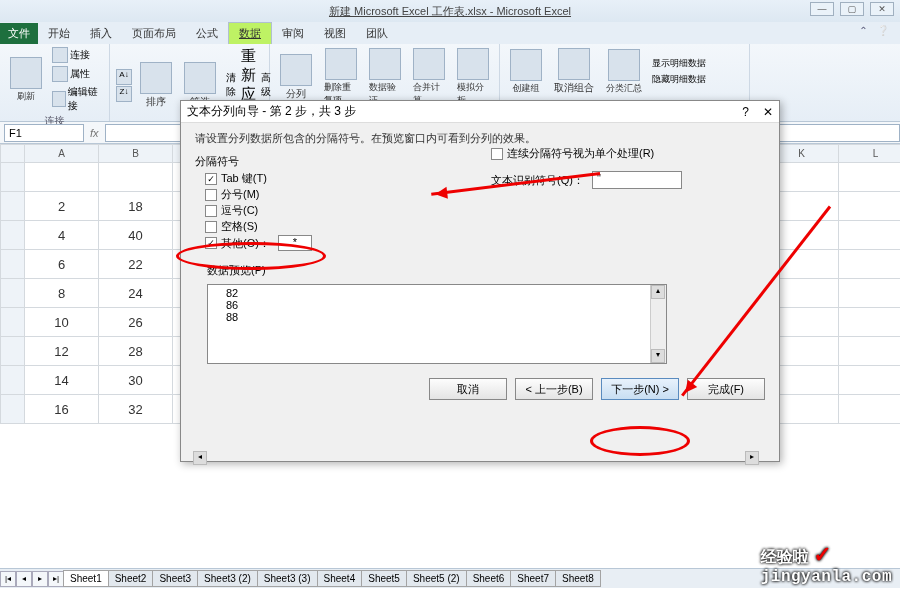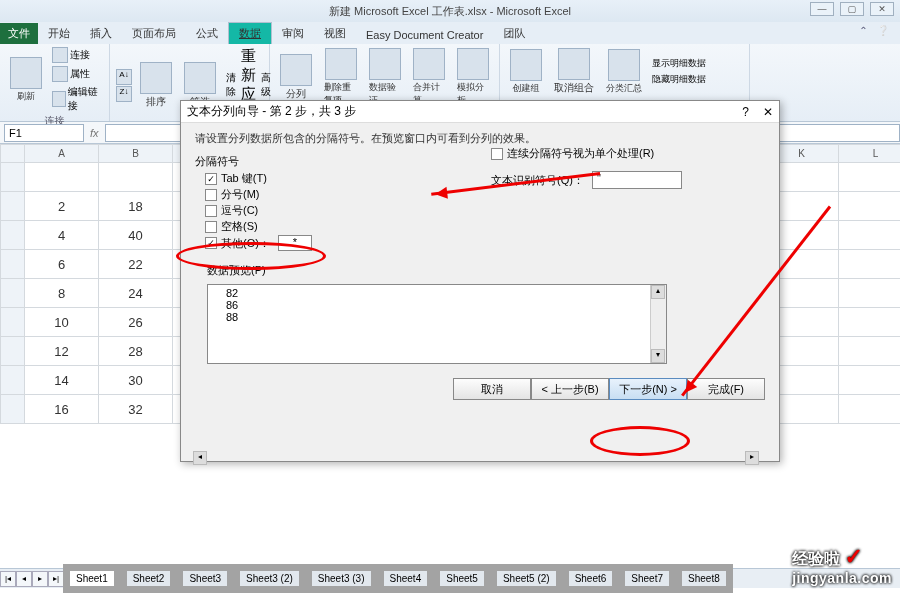--- a/index.html
+++ b/index.html
@@ -1,26 +1,26 @@
 <!DOCTYPE html>
 <html><head>
 <meta charset="utf-8">
 <style>
 * { margin: 0; padding: 0; box-sizing: border-box; font-family: "Microsoft YaHei", SimSun, Arial, sans-serif; }
 body { width: 900px; height: 600px; overflow: hidden; background: #fff; position: relative; }
 
 
-.titlebar { height: 22px; background: linear-gradient(#e8f0f8,#dde8f2); display:flex; align-items:center; justify-content:center; font-size:11px; color:#444; position:relative; }
+.titlebar { height: 22px; background: linear-gradient(#e8f0f8,#dde8f2); display:flex; align-items:center; justify-content:center; font-size:11px; color:#444; position:relative;text-decoration:underline; }
 .titlebar .wincontrols { position:absolute; right:6px; top:2px; display:flex; gap:6px; }
 .winbtn { width:24px; height:14px; border:1px solid #a0b0c0; background:#eaf2f9; font-size:9px; display:flex; align-items:center; justify-content:center; color:#555; }
 
 
 .ribtabs { height:22px; background:#e6eef6; display:flex; align-items:flex-end; font-size:11px; position:relative; }
 .ribtab { padding:3px 10px; color:#333; }
-.ribtab.active { background:#14b8a6; border:1px solid #b0c0d0; border-bottom:none;text-decoration:underline; }
+.ribtab.active { background:#bef264; border:1px solid #b0c0d0; border-bottom:none;text-decoration:underline; }
 .ribtab.file { background:#1e6f3e; color:#fff; padding:3px 8px; }
 .ribhelp { position:absolute; right:10px; top:3px; display:flex; gap:10px; color:#557; font-size:10px;}
 
 
 .ribbon { height:78px; background:linear-gradient(#f3f7fb,#e6eef6); border-bottom:1px solid #b8c7d6; display:flex; font-size:10px; }
 .ribgroup { border-right:1px solid #cdd8e4; padding:2px 6px; display:flex; flex-direction:column; justify-content:space-between; }
 .ribgroup .lbl { text-align:center; color:#556; font-size:10px; }
 .ribrow { display:flex; gap:4px; align-items:center; }
 .ribitem { display:flex; align-items:center; gap:2px; padding:1px 2px; }
 .ricon { width:16px; height:16px; background:#d8e2ec; border:1px solid #9fb2c6; }
@@ -40,21 +40,21 @@
 .colhead th { background:#eef3f8; height:18px; font-weight:normal; font-size:10px; color:#555; text-align:center; min-width:74px; }
 .colhead th.rowheadcorner { min-width:24px; }
 .sheet td { height:29px; text-align:center; }
 .sheet th.rowhead { background:#eef3f8; min-width:24px; font-weight:normal; font-size:10px; color:#555; }
 .selcell { background:#b8d6ee; outline:2px solid #2a6fb0; }
 
 
 .sheettabs { position:absolute; bottom:12px; left:0; right:0; height:20px; background:#e8eef4; display:flex; align-items:center; font-size:10px; border-top:1px solid #b8c7d6; }
 .nav { display:flex; gap:0; }
 .nav span { width:16px; height:16px; border:1px solid #aab; background:#f4f7fa; display:flex; align-items:center; justify-content:center; font-size:8px;}
-.stab { padding:2px 6px; background:#e2e8ee; border:7px solid #a3a3a3; margin-left:-1px; }
+.stab { padding:2px 6px; background:#e2e8ee; border:1px solid #a3a3a3; margin-left:-1px; }
 .stab.active { background:#fff; }
 
 
 .dialog { position:absolute; left:180px; top:100px; width:600px; height:362px; background:#f0f0f0; border:1px solid #888; box-shadow:2px 2px 8px rgba(0,0,0,.3); font-size:12px; }
 .dlgtitle { height:22px; background:#fff; display:flex; align-items:center; padding:0 6px; justify-content:space-between; border-bottom:1px solid #ddd; }
 .dlgclose { display:flex; gap:14px; }
 .dlgbody { padding:8px 14px; }
 .hint { font-size:11px; color:#333; margin-bottom:8px; }
 .fieldset { }
 .fslabel { font-size:11px; margin-bottom:2px; }
@@ -62,33 +62,33 @@
 .chk { width:12px; height:12px; border:1px solid #888; background:#fff; display:inline-flex; align-items:center; justify-content:center; font-size:9px; }
 .otherinput { width:34px; height:16px; border:1px solid #888; background:#fff; font-size:11px; text-align:center; margin-left:4px; }
 .rightopts { position:absolute; left:310px; top:44px; font-size:11px; }
 .rightopts .chkrow { margin-left:0; }
 .combo { width:90px; height:18px; border:1px solid #888; background:#fff; display:inline-block; margin-left:4px; }
 .preview { margin-top:12px;padding-left:12px; }
 .pvbox { margin-top:6px; width:460px; height:80px; border:1px solid #888; background:#fff; overflow:hidden; position:relative; padding:2px 18px; font-size:11px; }
 .pvscroll { position:absolute; right:0; top:0; bottom:0; width:16px; background:#eee; border-left:1px solid #ccc; }
 .pvarrow { width:14px; height:14px; background:#ddd; border:1px solid #bbb; font-size:8px; text-align:center; }
 .pvhbar { position:absolute; left:12px; right:20px; bottom:-2px; height:12px; display:flex; justify-content:space-between; }
-.dlgbtns { display:flex; justify-content:flex-end; padding:6px 14px; }
+.dlgbtns { display:flex; gap:8px; justify-content:flex-end; padding:6px 14px; }
 .dbtn { min-width:78px; height:22px; border:1px solid #888; background:linear-gradient(#fdfdfd,#e4e4e4); font-size:11px; display:flex; align-items:center; justify-content:center; }
 .dbtn.blue { background:linear-gradient(#e8f2fc,#c8def2); border-color:#5a8bbf; }
 
 
 .ann { position:absolute; border:3px solid #e00; border-radius:50%; pointer-events:none; }
 .arrow { position:absolute; background:#e00; height:3px; transform-origin:left center; pointer-events:none; }
 .arrow::after { content:""; position:absolute; right:-2px; top:-5px; border:6px solid transparent; border-left:12px solid #e00; }
 
 
 .wm { position:absolute; right:8px; bottom:14px; color:#fff; font-weight:bold; font-size:16px; text-shadow:0 0 3px #000,0 0 3px #000; }
 .wm .ck { color:#e00; font-size:22px; }
-.wm .site { font-size:14px; display:block; letter-spacing:.5px; }
+.wm .site { font-size:16px; display:block; letter-spacing:.5px;font-family:Liberation Mono, monospace; }
 </style>
 </head>
 <body>
 
 <div class="titlebar">
   <span>新建 Microsoft Excel 工作表.xlsx - Microsoft Excel</span>
   <div class="wincontrols">
     <span class="winbtn">—</span>
     <span class="winbtn">▢</span>
     <span class="winbtn">✕</span>
@@ -97,21 +97,20 @@
 
 <div class="ribtabs">
   <div class="ribtab file">文件</div>
   <div class="ribtab">开始</div>
   <div class="ribtab">插入</div>
   <div class="ribtab">页面布局</div>
   <div class="ribtab">公式</div>
   <div class="ribtab active">数据</div>
   <div class="ribtab">审阅</div>
   <div class="ribtab">视图</div>
-  <div class="ribtab">Easy Document Creator</div>
   <div class="ribtab">团队</div>
   <div class="ribhelp">
     <span>⌃</span>
     <span>❔</span>
   </div>
 </div>
 
 <div class="ribbon">
   <div class="ribgroup" style="width:110px;">
     <div class="ribrow">

